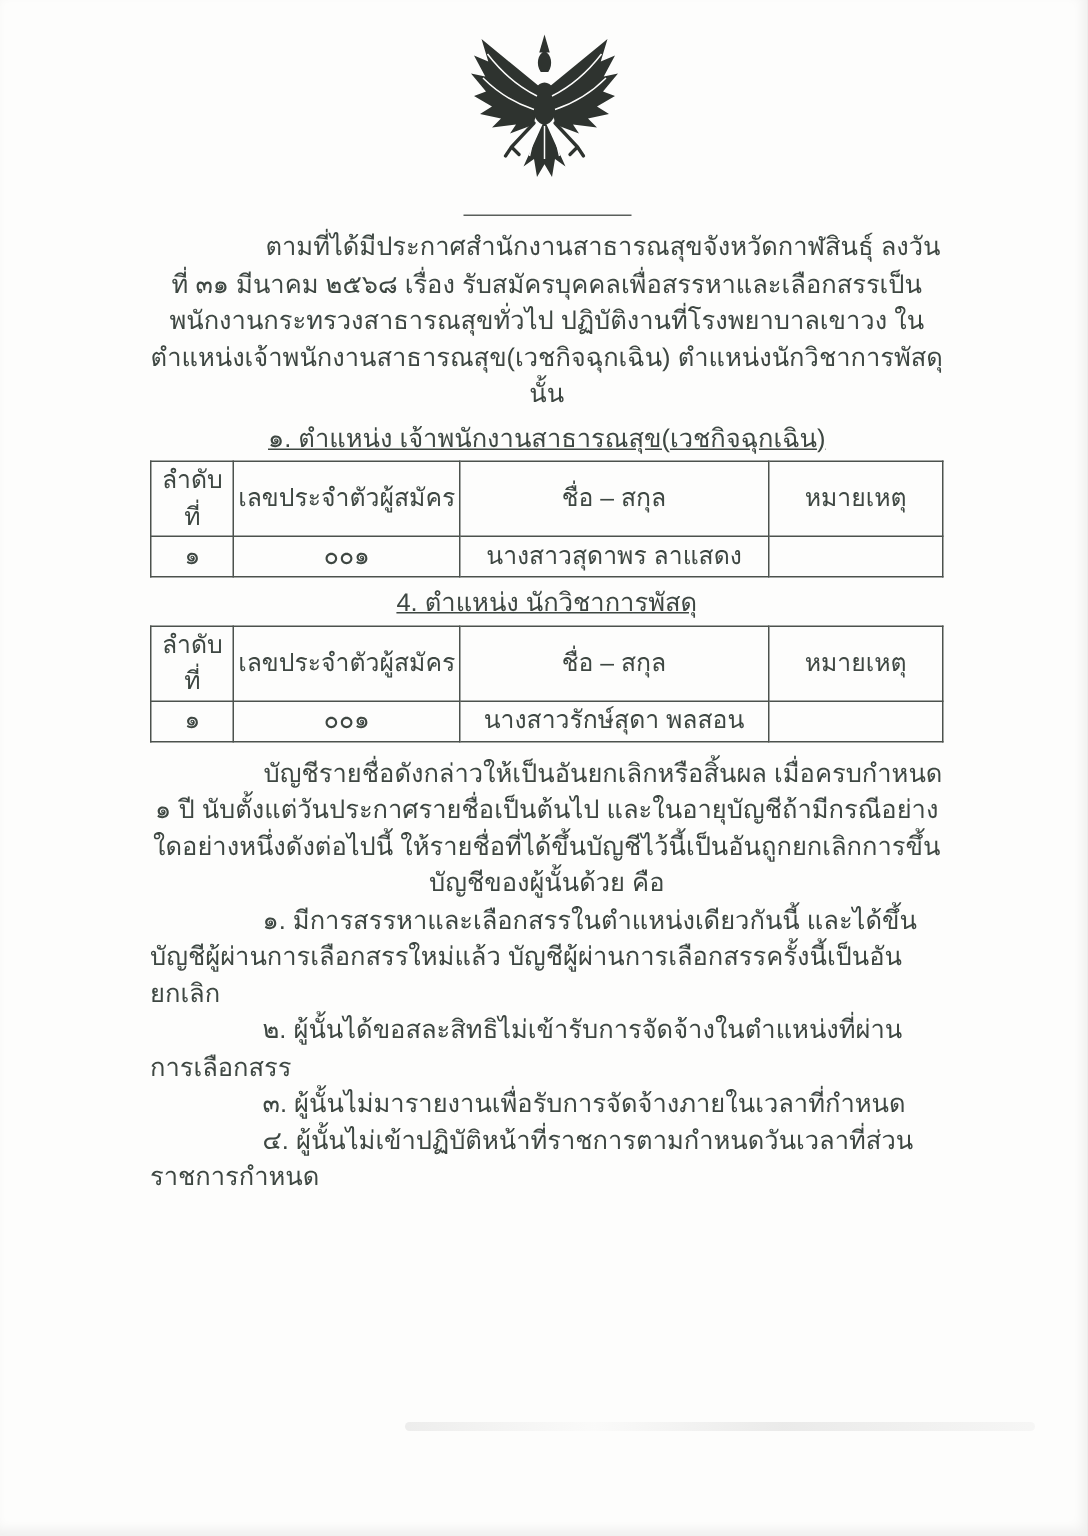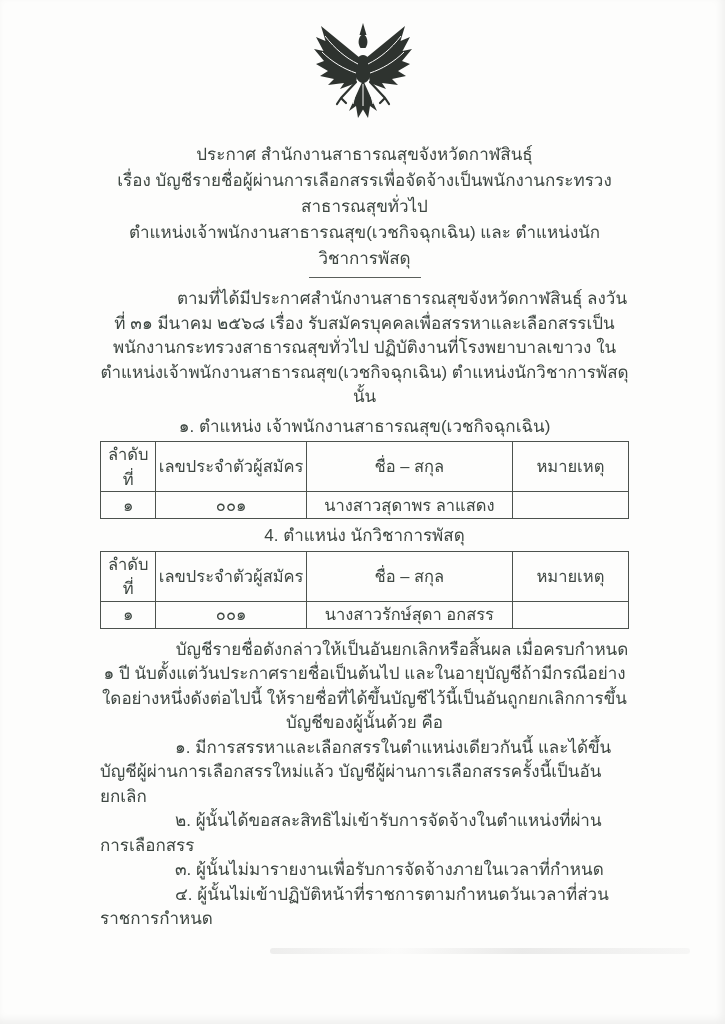--- a/index.html
+++ b/index.html
@@ -36,20 +36,21 @@
   }
   p.body-par{
     margin:0;
     text-indent:75px;
     text-align:center;
   }
   p.body-par.gap{ margin-top:11px; }
   .section-heading{
     text-align:center;
     margin:5px 0 2px 0;
+    text-decoration:underline;
   }
   table.roster{
     width:100%;
     border-collapse:collapse;
     table-layout:fixed;
   }
   table.roster th, table.roster td{
     border:1.2px solid #4c524d;
     font-weight:normal;
     font-size:16.5px;
@@ -100,25 +101,20 @@
         <path d="M11,30 C21,40 33,47 45,51"></path>
         <path d="M90,14 C80,27 69,36 57,42"></path>
         <path d="M93,30 C83,40 71,47 59,51"></path>
         <path d="M52,62 L52,84 M46,64 L42,82 M58,64 L62,82"></path>
       </g>
     </svg>
   </div>
 
   <div class="content">
 
-    <div class="titles">
-      <div>ประกาศ สำนักงานสาธารณสุขจังหวัดกาฬสินธุ์</div>
-      <div>เรื่อง  บัญชีรายชื่อผู้ผ่านการเลือกสรรเพื่อจัดจ้างเป็นพนักงานกระทรวงสาธารณสุขทั่วไป</div>
-      <div>ตำแหน่งเจ้าพนักงานสาธารณสุข(เวชกิจฉุกเฉิน) และ ตำแหน่งนักวิชาการพัสดุ</div>
-    </div>
 
     <hr class="divider">
 
     <p class="body-par">ตามที่ได้มีประกาศสำนักงานสาธารณสุขจังหวัดกาฬสินธุ์ ลงวันที่ ๓๑ มีนาคม ๒๕๖๘ เรื่อง รับสมัครบุคคลเพื่อสรรหาและเลือกสรรเป็นพนักงานกระทรวงสาธารณสุขทั่วไป ปฏิบัติงานที่โรงพยาบาลเขาวง ในตำแหน่งเจ้าพนักงานสาธารณสุข(เวชกิจฉุกเฉิน) ตำแหน่งนักวิชาการพัสดุ นั้น</p>
 
 
     <div class="section-heading">๑. ตำแหน่ง เจ้าพนักงานสาธารณสุข(เวชกิจฉุกเฉิน)</div>
 
     <table class="roster">
       <colgroup>
@@ -155,21 +151,21 @@
       <tbody>
           <tr>
         <th>ลำดับที่</th>
         <th>เลขประจำตัวผู้สมัคร</th>
         <th>ชื่อ – สกุล</th>
         <th>หมายเหตุ</th>
       </tr>
       <tr>
         <td>๑</td>
         <td>๐๐๑</td>
-        <td>นางสาวรักษ์สุดา อกสรร</td>
+        <td>นางสาวรักษ์สุดา พลสอน</td>
         <td></td>
       </tr>
     </tbody>
       </table>
 
     <p class="body-par" style="margin-top:9px;">บัญชีรายชื่อดังกล่าวให้เป็นอันยกเลิกหรือสิ้นผล เมื่อครบกำหนด ๑ ปี นับตั้งแต่วันประกาศรายชื่อเป็นต้นไป และในอายุบัญชีถ้ามีกรณีอย่างใดอย่างหนึ่งดังต่อไปนี้ ให้รายชื่อที่ได้ขึ้นบัญชีไว้นี้เป็นอันถูกยกเลิกการขึ้นบัญชีของผู้นั้นด้วย คือ</p>
 
     <div class="conditions">
       <div>๑. มีการสรรหาและเลือกสรรในตำแหน่งเดียวกันนี้ และได้ขึ้นบัญชีผู้ผ่านการเลือกสรรใหม่แล้ว บัญชีผู้ผ่านการเลือกสรรครั้งนี้เป็นอันยกเลิก</div>
       <div>๒. ผู้นั้นได้ขอสละสิทธิไม่เข้ารับการจัดจ้างในตำแหน่งที่ผ่านการเลือกสรร</div>

